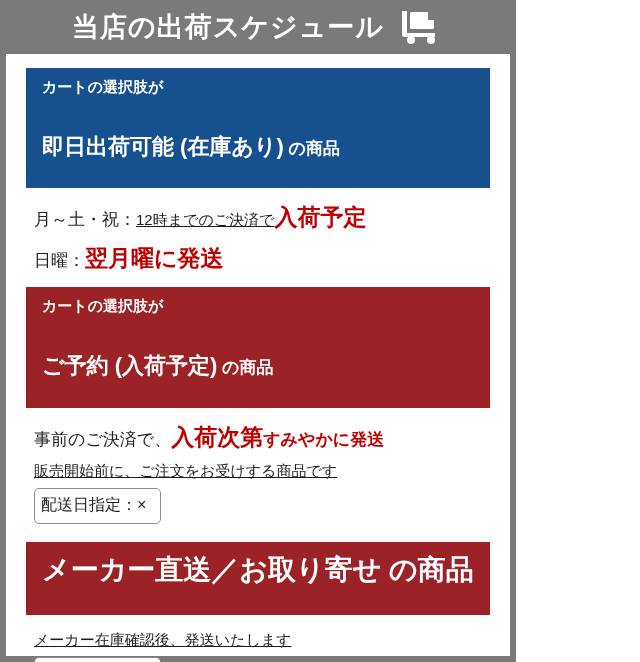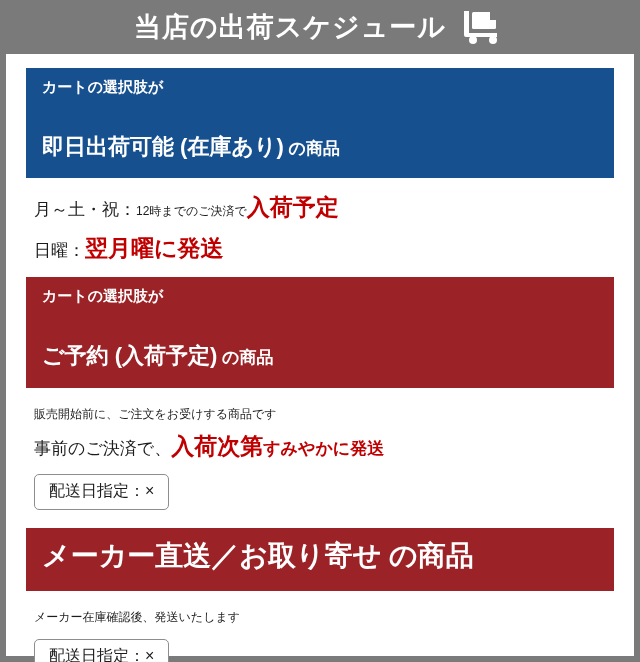--- a/index.html
+++ b/index.html
@@ -7,21 +7,21 @@
     padding: 0;
     background: #ffffff;
   }
   body {
     font-family: "Liberation Sans", sans-serif;
     width: 640px;
     height: 662px;
     overflow: hidden;
   }
   .page {
-    width: 640px;
+    width: 516px;
     height: 662px;
     box-sizing: border-box;
     background: #ffffff;
     border: 6px solid #7a7a7a;
     display: flex;
     flex-direction: column;
   }
   .header {
     background: #7a7a7a;
     color: #ffffff;
@@ -45,21 +45,21 @@
     height: 34px;
   }
   .content {
     padding: 14px 20px 10px 20px;
     box-sizing: border-box;
     flex: 1 1 auto;
   }
   
   .banner {
     color: #ffffff;
-    padding: 10px 16px 17px 16px;
+    padding: 10px 16px 27px 16px;
     box-sizing: border-box;
     display: flex;
     align-items: center;
     justify-content: space-between;
   }
   .banner-blue { background: #17508f; }
   .banner-red  { background: #9b2226; }
   .banner-left {
     display: flex;
     flex-direction: column;
@@ -108,30 +108,29 @@
   .lbl { font-weight: normal; }
   .em-red {
     color: #c00000;
     font-weight: bold;
   }
   .em-red-lg {
     color: #c00000;
     font-weight: bold;
     font-size: 23px;
   }
-  .plain { font-size: 12px; }
+  .plain { font-size: 15px; text-decoration: underline; }
   
   .tag {
     display: inline-block;
     border: 1px solid #8d8d8d;
     border-radius: 5px;
-    padding: 6px 14px 7px 14px;
+    padding: 6px 14px 7px 6px;
     font-size: 16px;
     color: #1c1c1c;
-    margin-top: 6px;
     background: #ffffff;
   }
   .section { margin-bottom: 2px; }
   .sec-gap { height: 12px; }
 </style>
 </head>
 <body>
 
 <div class="page">
 
@@ -165,22 +164,22 @@
 
     <div class="section">
       <div class="banner banner-red">
         <div class="banner-left">
           <div class="banner-sub">カートの選択肢が</div>
           <div class="banner-main"><span>ご予約 (入荷予定)</span><span class="tail"> の商品</span></div>
         </div>
         <div class="banner-note"></div>
       </div>
       <div class="details">
+        <div class="line tight"><span class="lbl">事前のご決済で、</span><span class="em-red-lg">入荷次第</span><span class="em-red">すみやかに発送</span></div>
         <div class="line tight"><span class="plain">販売開始前に、ご注文をお受けする商品です</span></div>
-        <div class="line tight"><span class="lbl">事前のご決済で、</span><span class="em-red-lg">入荷次第</span><span class="em-red">すみやかに発送</span></div>
         <div class="tag">配送日指定：×</div>
       </div>
     </div>
 
     <div class="sec-gap"></div>
 
     <div class="section">
       <div class="banner banner-red">
         <div class="banner-left">
           <div class="banner-single"><span>メーカー直送／お取り寄せ</span><span class="tail"> の商品</span></div>

